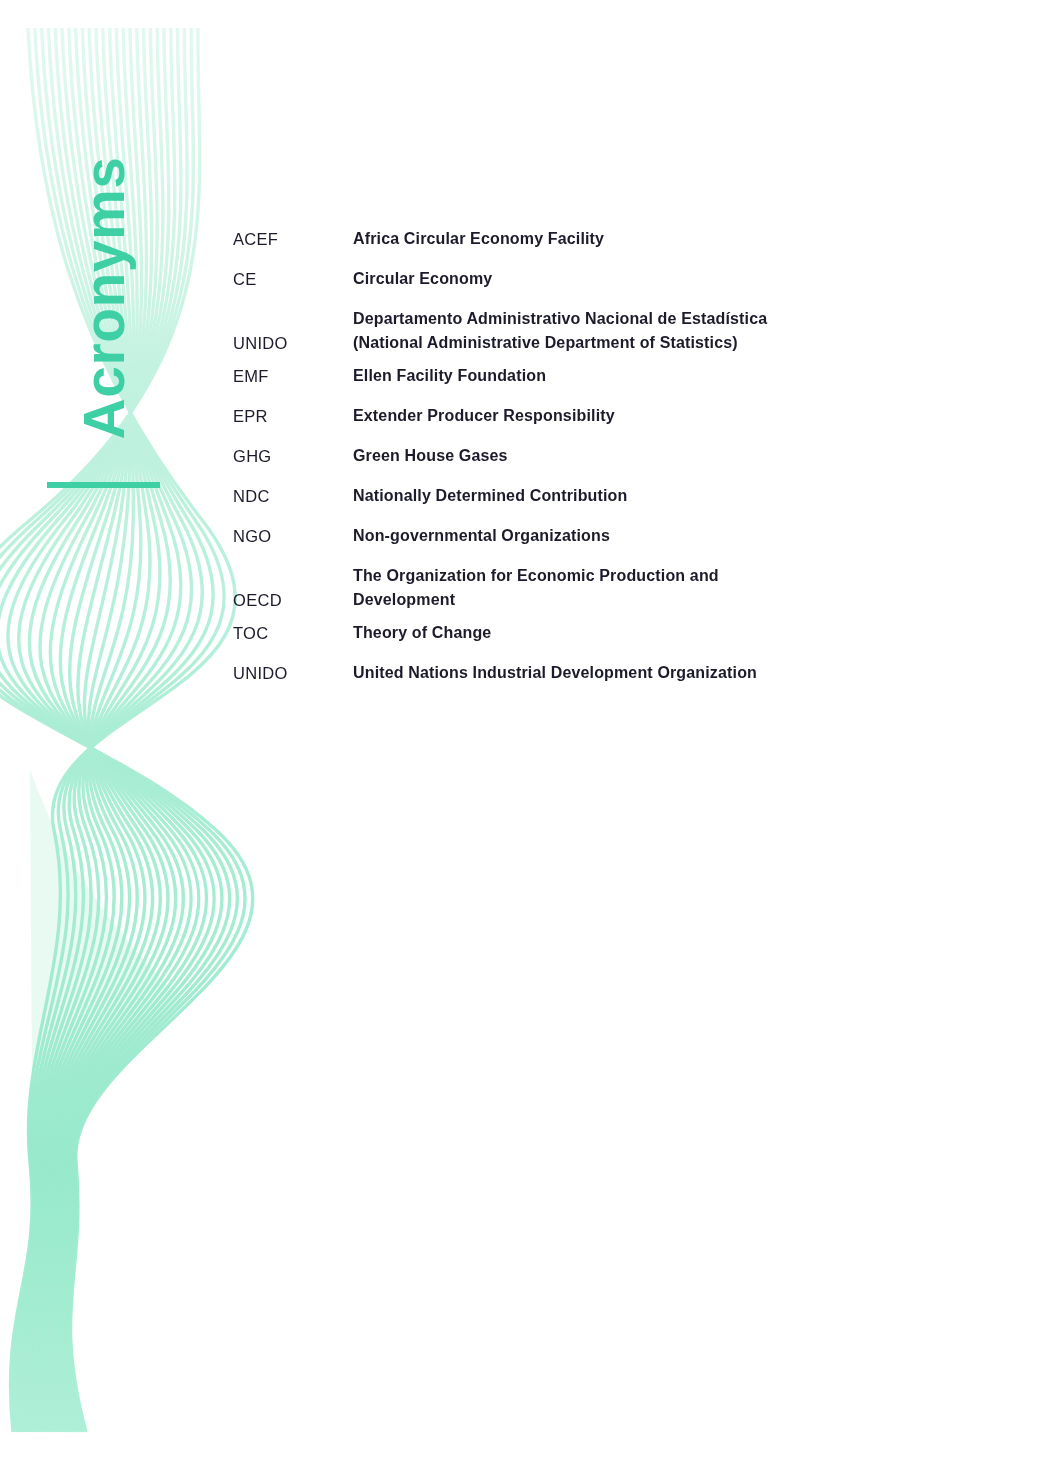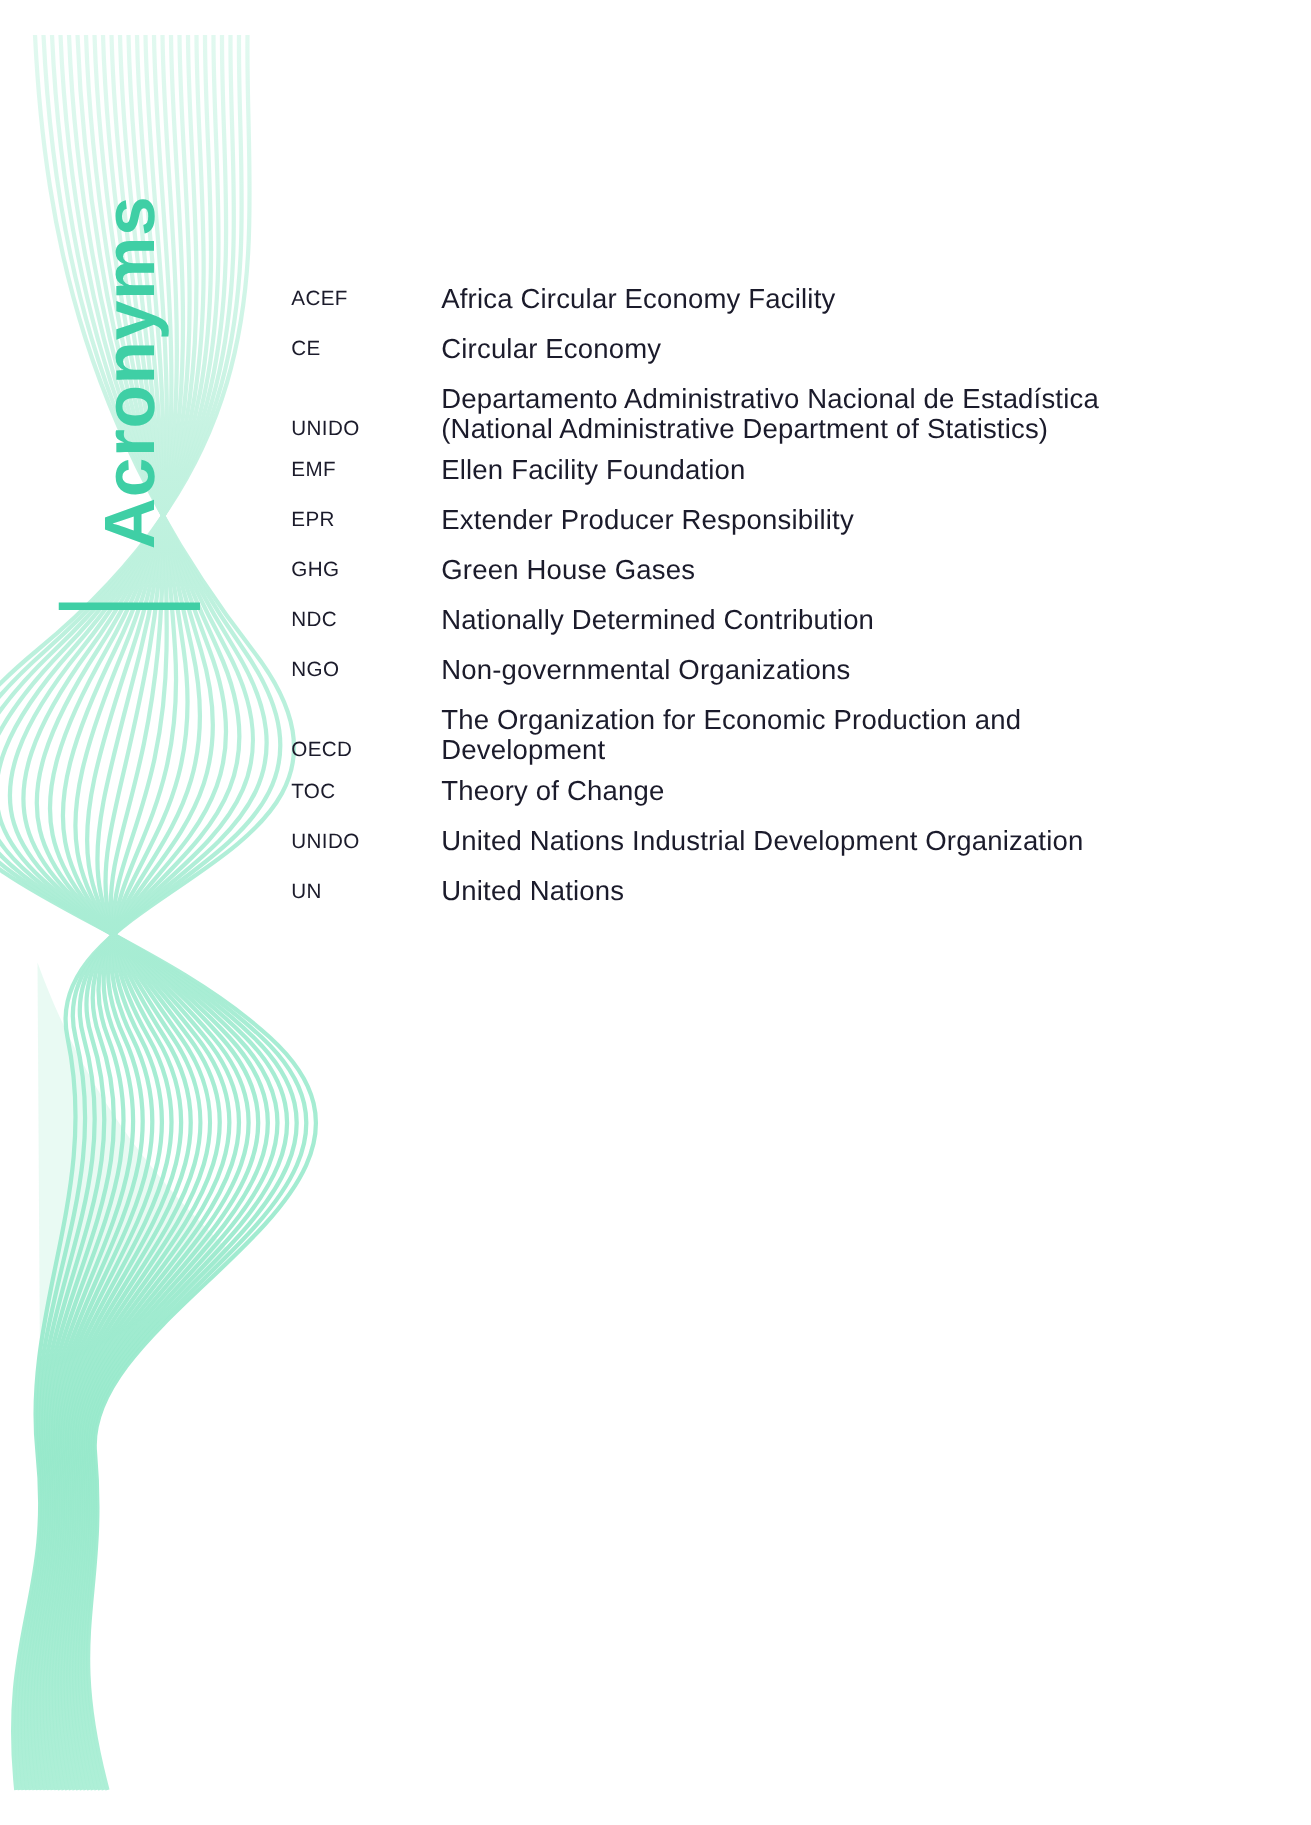--- a/index.html
+++ b/index.html
@@ -71,25 +71,25 @@
     flex: 0 0 120px;
     width: 120px;
     font-size: 16.5px;
     line-height: 24px;
     letter-spacing: 0.3px;
     font-weight: 500;
   }
 
   .def {
     flex: 1 1 auto;
-    font-size: 22px;
+    font-size: 16px;
     line-height: 24px;
     letter-spacing: 0.15px;
     white-space: pre-line;
-    font-weight: 400;
+    font-weight: 700;
   }
 </style>
 </head>
 <body>
 
 <div class="page">
 
   <svg class="deco" viewBox="0 0 1049 1460" xmlns="http://www.w3.org/2000/svg">
     <defs>
       <linearGradient id="wave-grad" x1="0" y1="0" x2="0" y2="1460" gradientUnits="userSpaceOnUse">
@@ -188,19 +188,15 @@
     <div class="row">
       <div class="abbr">TOC</div>
       <div class="def">Theory of Change</div>
     </div>
 
     <div class="row">
       <div class="abbr">UNIDO</div>
       <div class="def">United Nations Industrial Development Organization</div>
     </div>
 
-    <div class="row">
-      <div class="abbr">UN</div>
-      <div class="def">United Nations</div>
-    </div>
   </div>
 
 </div>
 
 </body></html>

